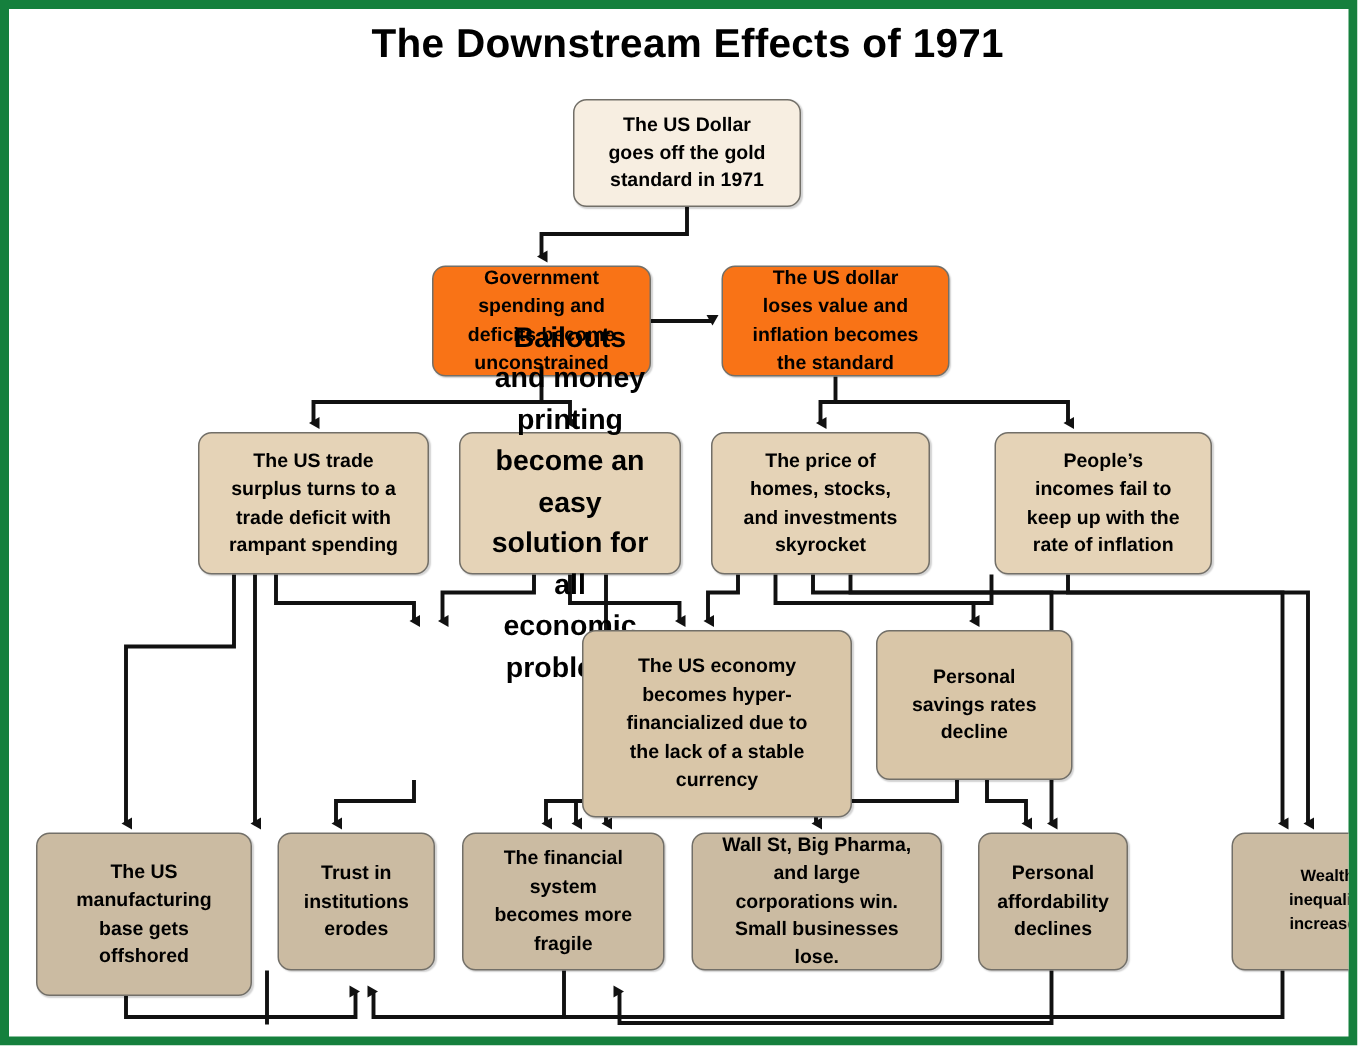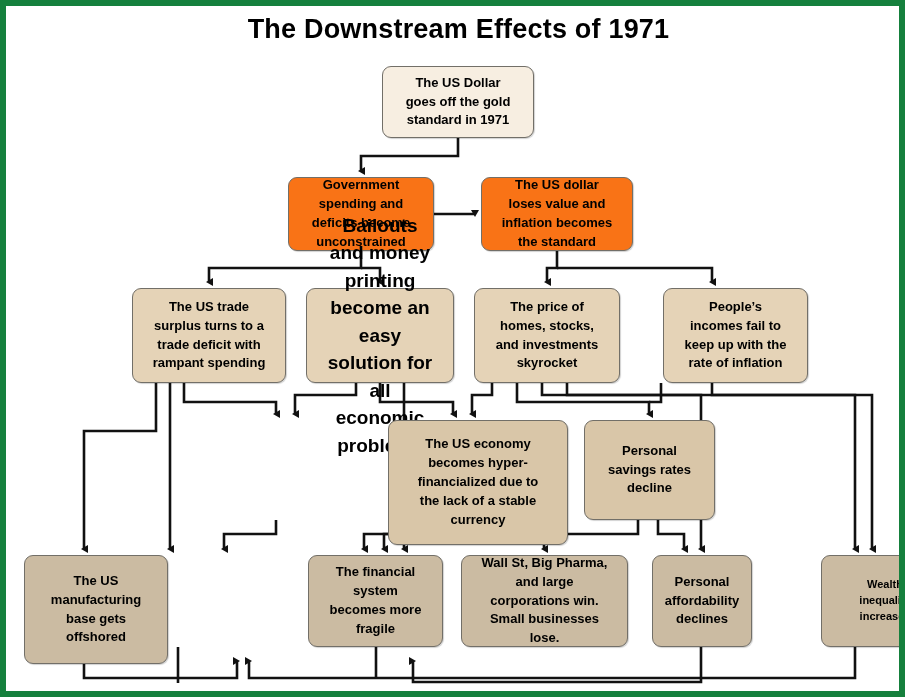--- a/index.html
+++ b/index.html
@@ -169,20 +169,23 @@
   </div>
 
   <div class="node tier-4" style="left:578px; top:414px; width:131px; height:100px; font-size:13px;">
     <span>Personal savings rates decline</span>
   </div>
 
   <div class="node tier-5" style="left:8px; top:549px; width:144px; height:109px; font-size:13px;margin-left:10px;">
     <span>The US manufacturing base gets offshored</span>
   </div>
 
+  <div class="node tier-5" style="left:179px; top:549px; width:105px; height:92px; font-size:13px;">
+    <span>Trust in institutions erodes</span>
+  </div>
 
   <div class="node tier-5" style="left:302px; top:549px; width:135px; height:92px; font-size:13px;">
     <span>The financial system becomes more fragile</span>
   </div>
 
   <div class="node tier-5" style="left:455px; top:549px; width:167px; height:92px; font-size:13px;">
     <span>Wall St, Big Pharma, and large corporations win. Small businesses lose.</span>
   </div>
 
   <div class="node tier-5" style="left:646px; top:549px; width:100px; height:92px; font-size:13px;">

